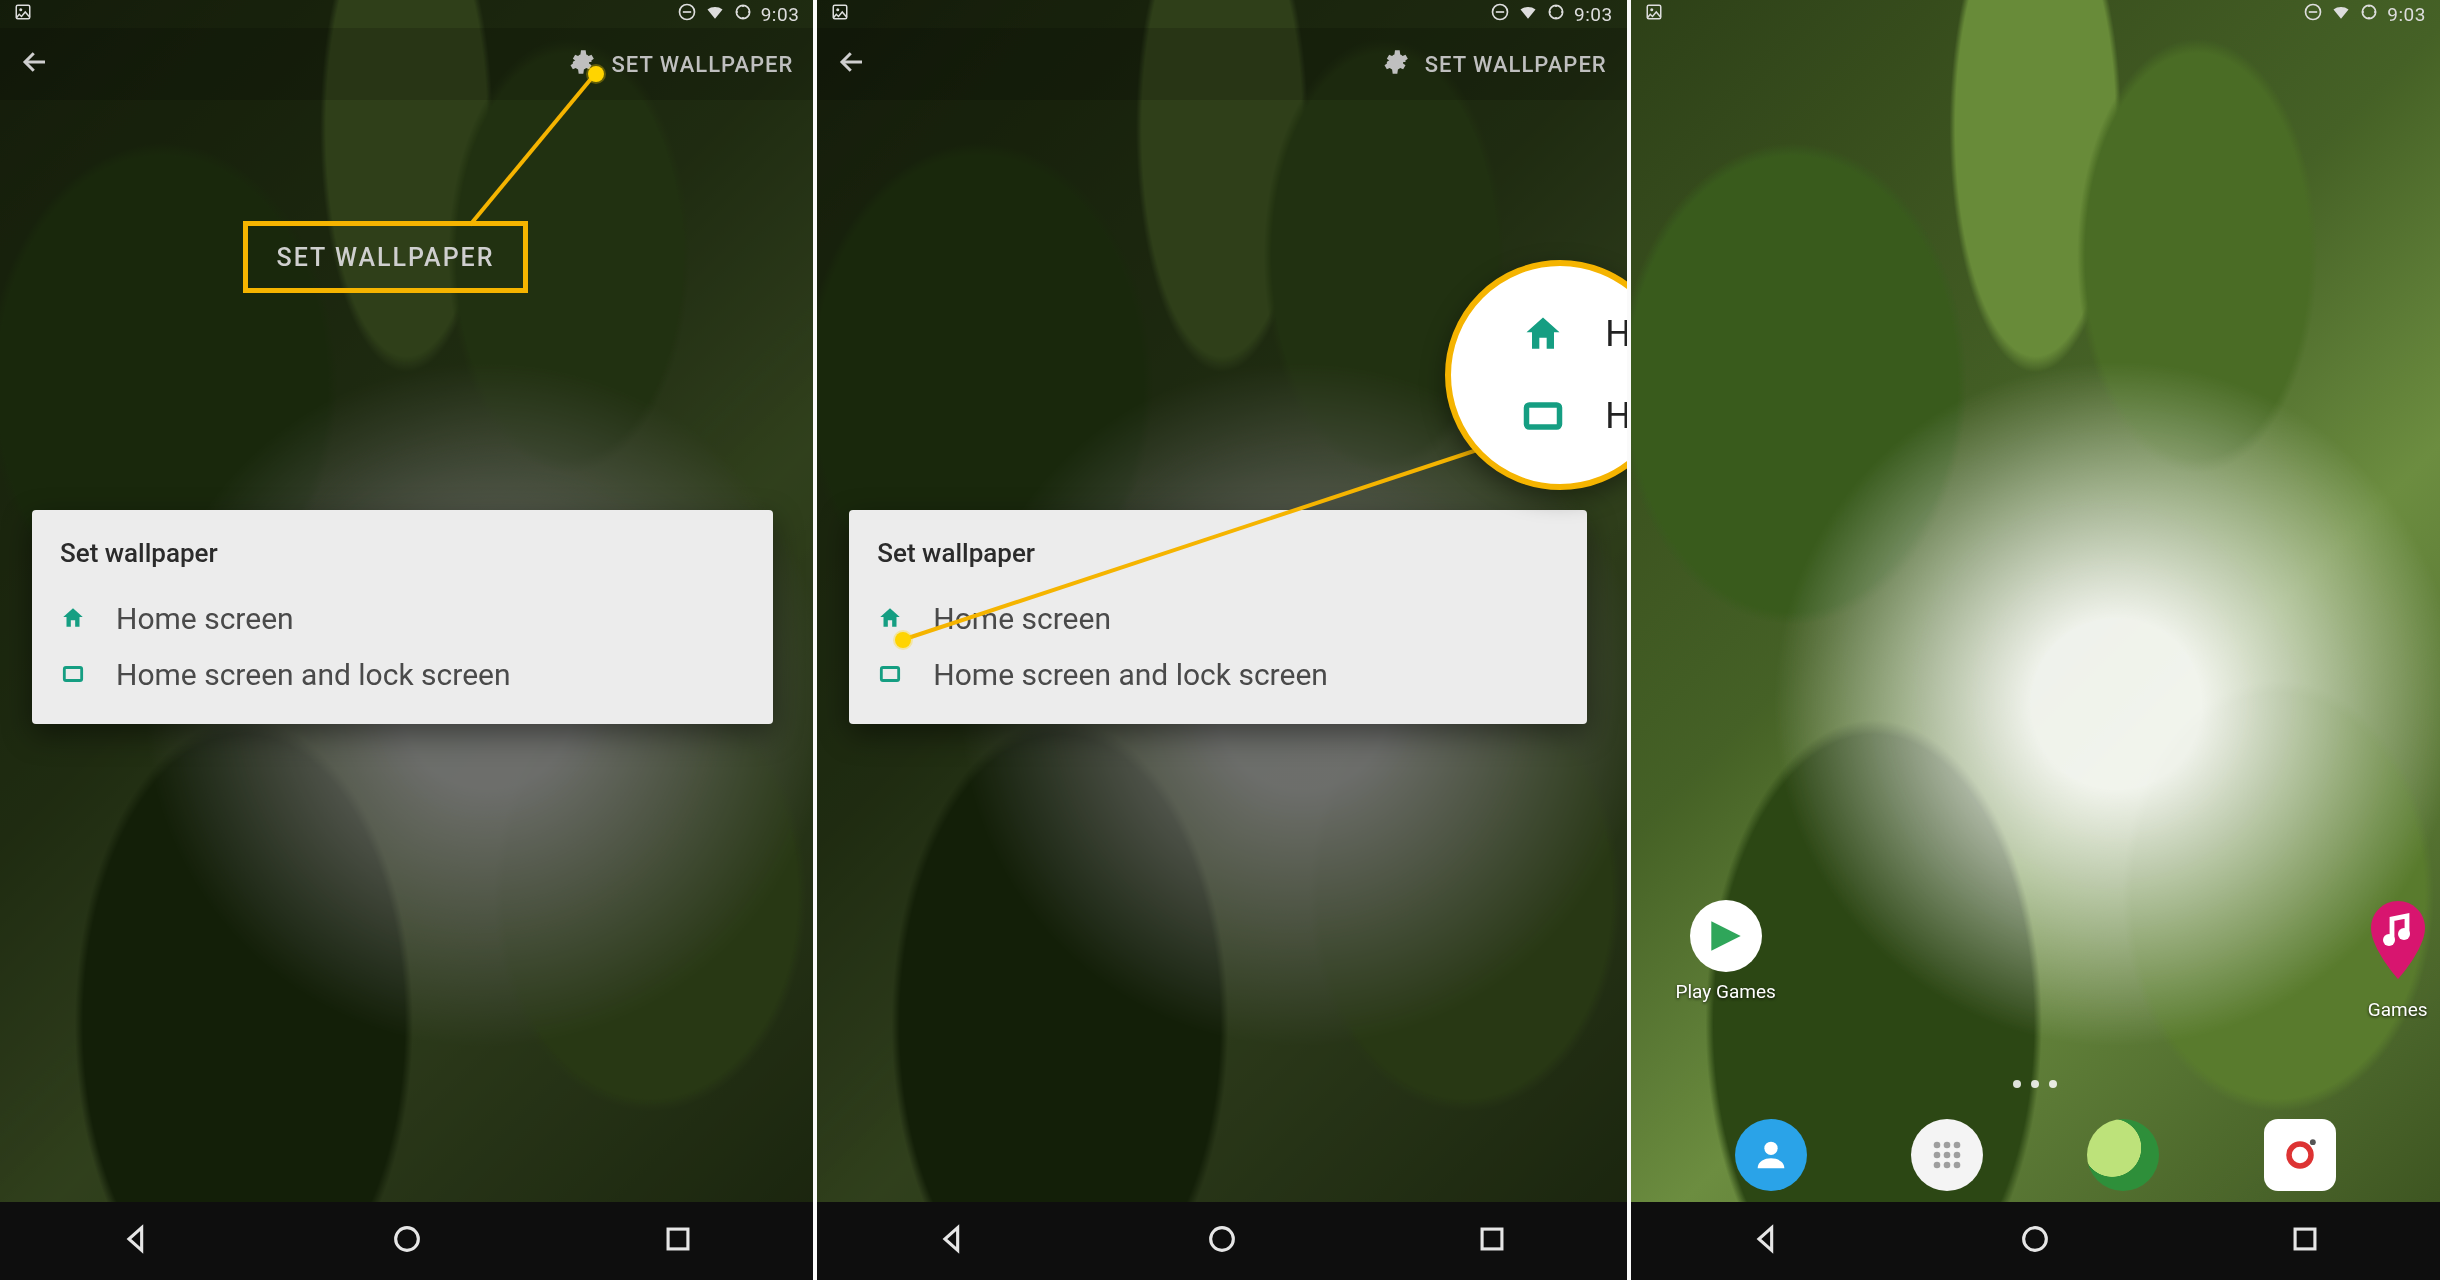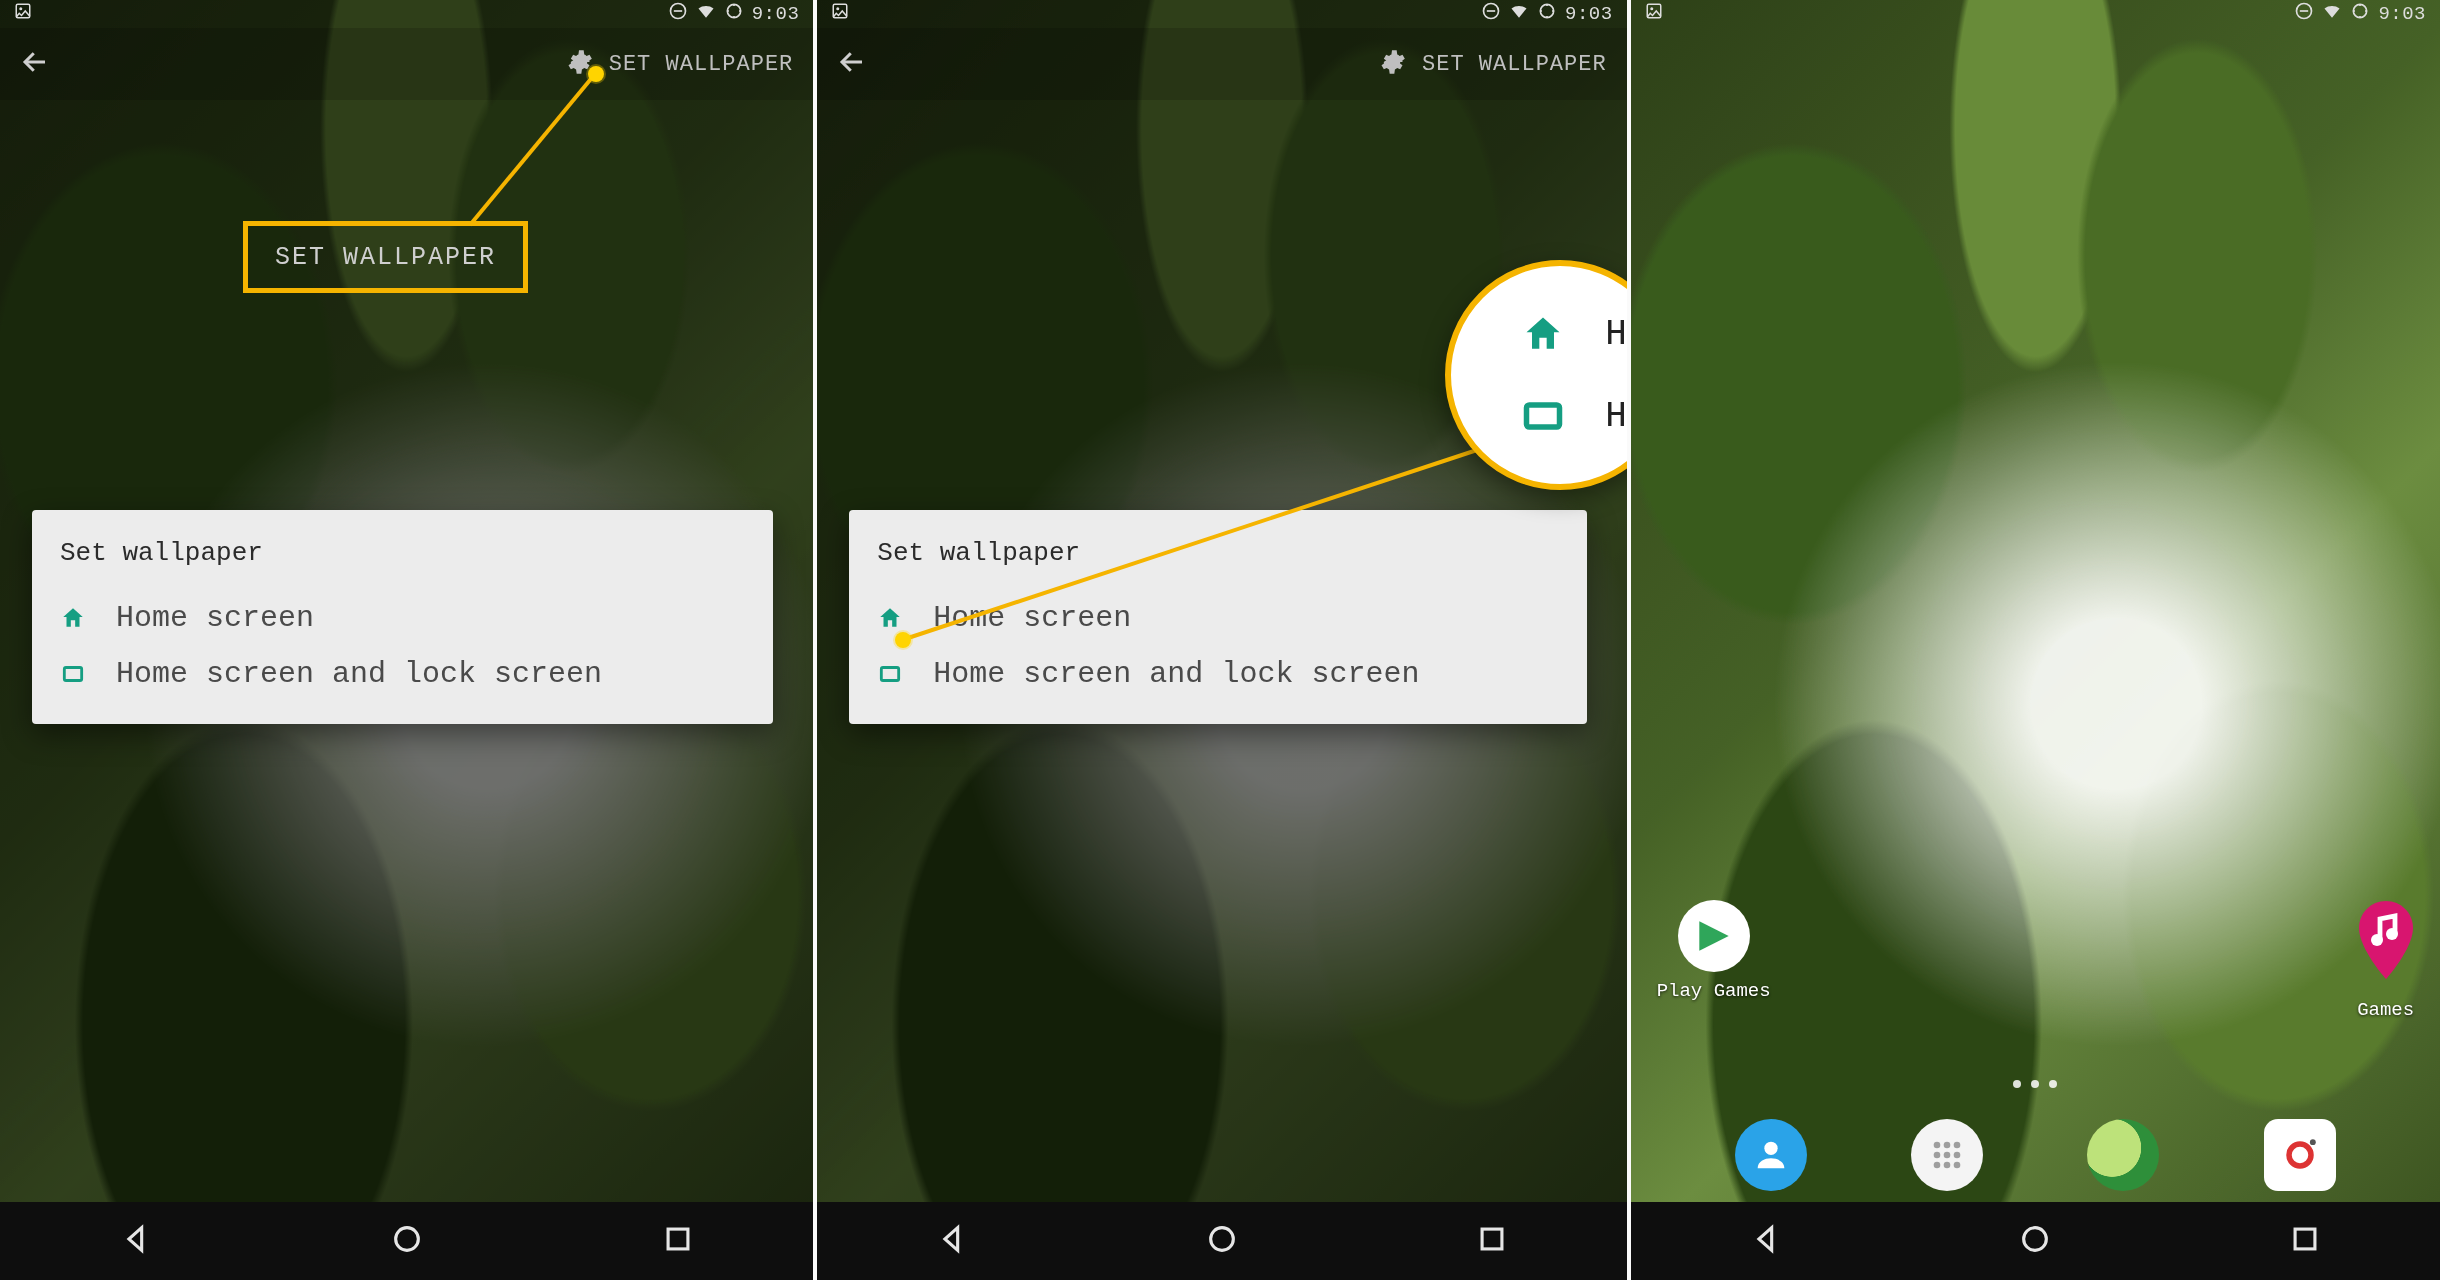--- a/index.html
+++ b/index.html
@@ -14,21 +14,20 @@
   .triptych {
     display: flex;
     width: 2440px;
     height: 1280px;
   }
   .panel {
     position: relative;
     width: 813.33px;
     height: 1280px;
     overflow: hidden;
-    font-family: Liberation Mono, monospace;
   }
   .panel + .panel { border-left: 4px solid #fafafa; }
 
   
   .bg {
     position: absolute; inset:0;
     background:
       radial-gradient(circle at 60% 55%, rgba(255,255,255,.9) 0 10%, rgba(255,255,255,0) 40%),
       radial-gradient(ellipse at 20% 30%, #3b5a21 0 18%, transparent 19%),
       radial-gradient(ellipse at 70% 20%, #4c6b2a 0 14%, transparent 15%),
@@ -104,21 +103,21 @@
 
   
   .navbar {
     position:absolute; bottom:0; left:0; right:0; height:78px;
     background:#0e0e0e; display:flex; align-items:center; justify-content:space-around;
   }
   .navbar svg { width:34px; height:34px; stroke:#e6e6e6; fill:none; stroke-width:2.2; }
 
   
   .approw {
-    position:absolute; left:42px; top:900px; display:flex; gap:590px;
+    position:absolute; left:54px; top:900px; display:flex; gap:590px;
   }
   .app { width:82px; display:flex; flex-direction:column; align-items:center; gap:8px; }
   .app .bubble { width:72px; height:72px; border-radius:50%; background:#fff; display:flex; align-items:center; justify-content:center; }
   .app .label { color:#fff; font-size:19px; text-shadow:0 1px 3px rgba(0,0,0,.8); white-space:nowrap; }
 
   .dotsrow {
     position:absolute; left:0; right:0; top:1080px; display:flex; justify-content:center; gap:10px;
   }
   .dotsrow span { width:8px; height:8px; border-radius:50%; background:rgba(255,255,255,.85); }
 

